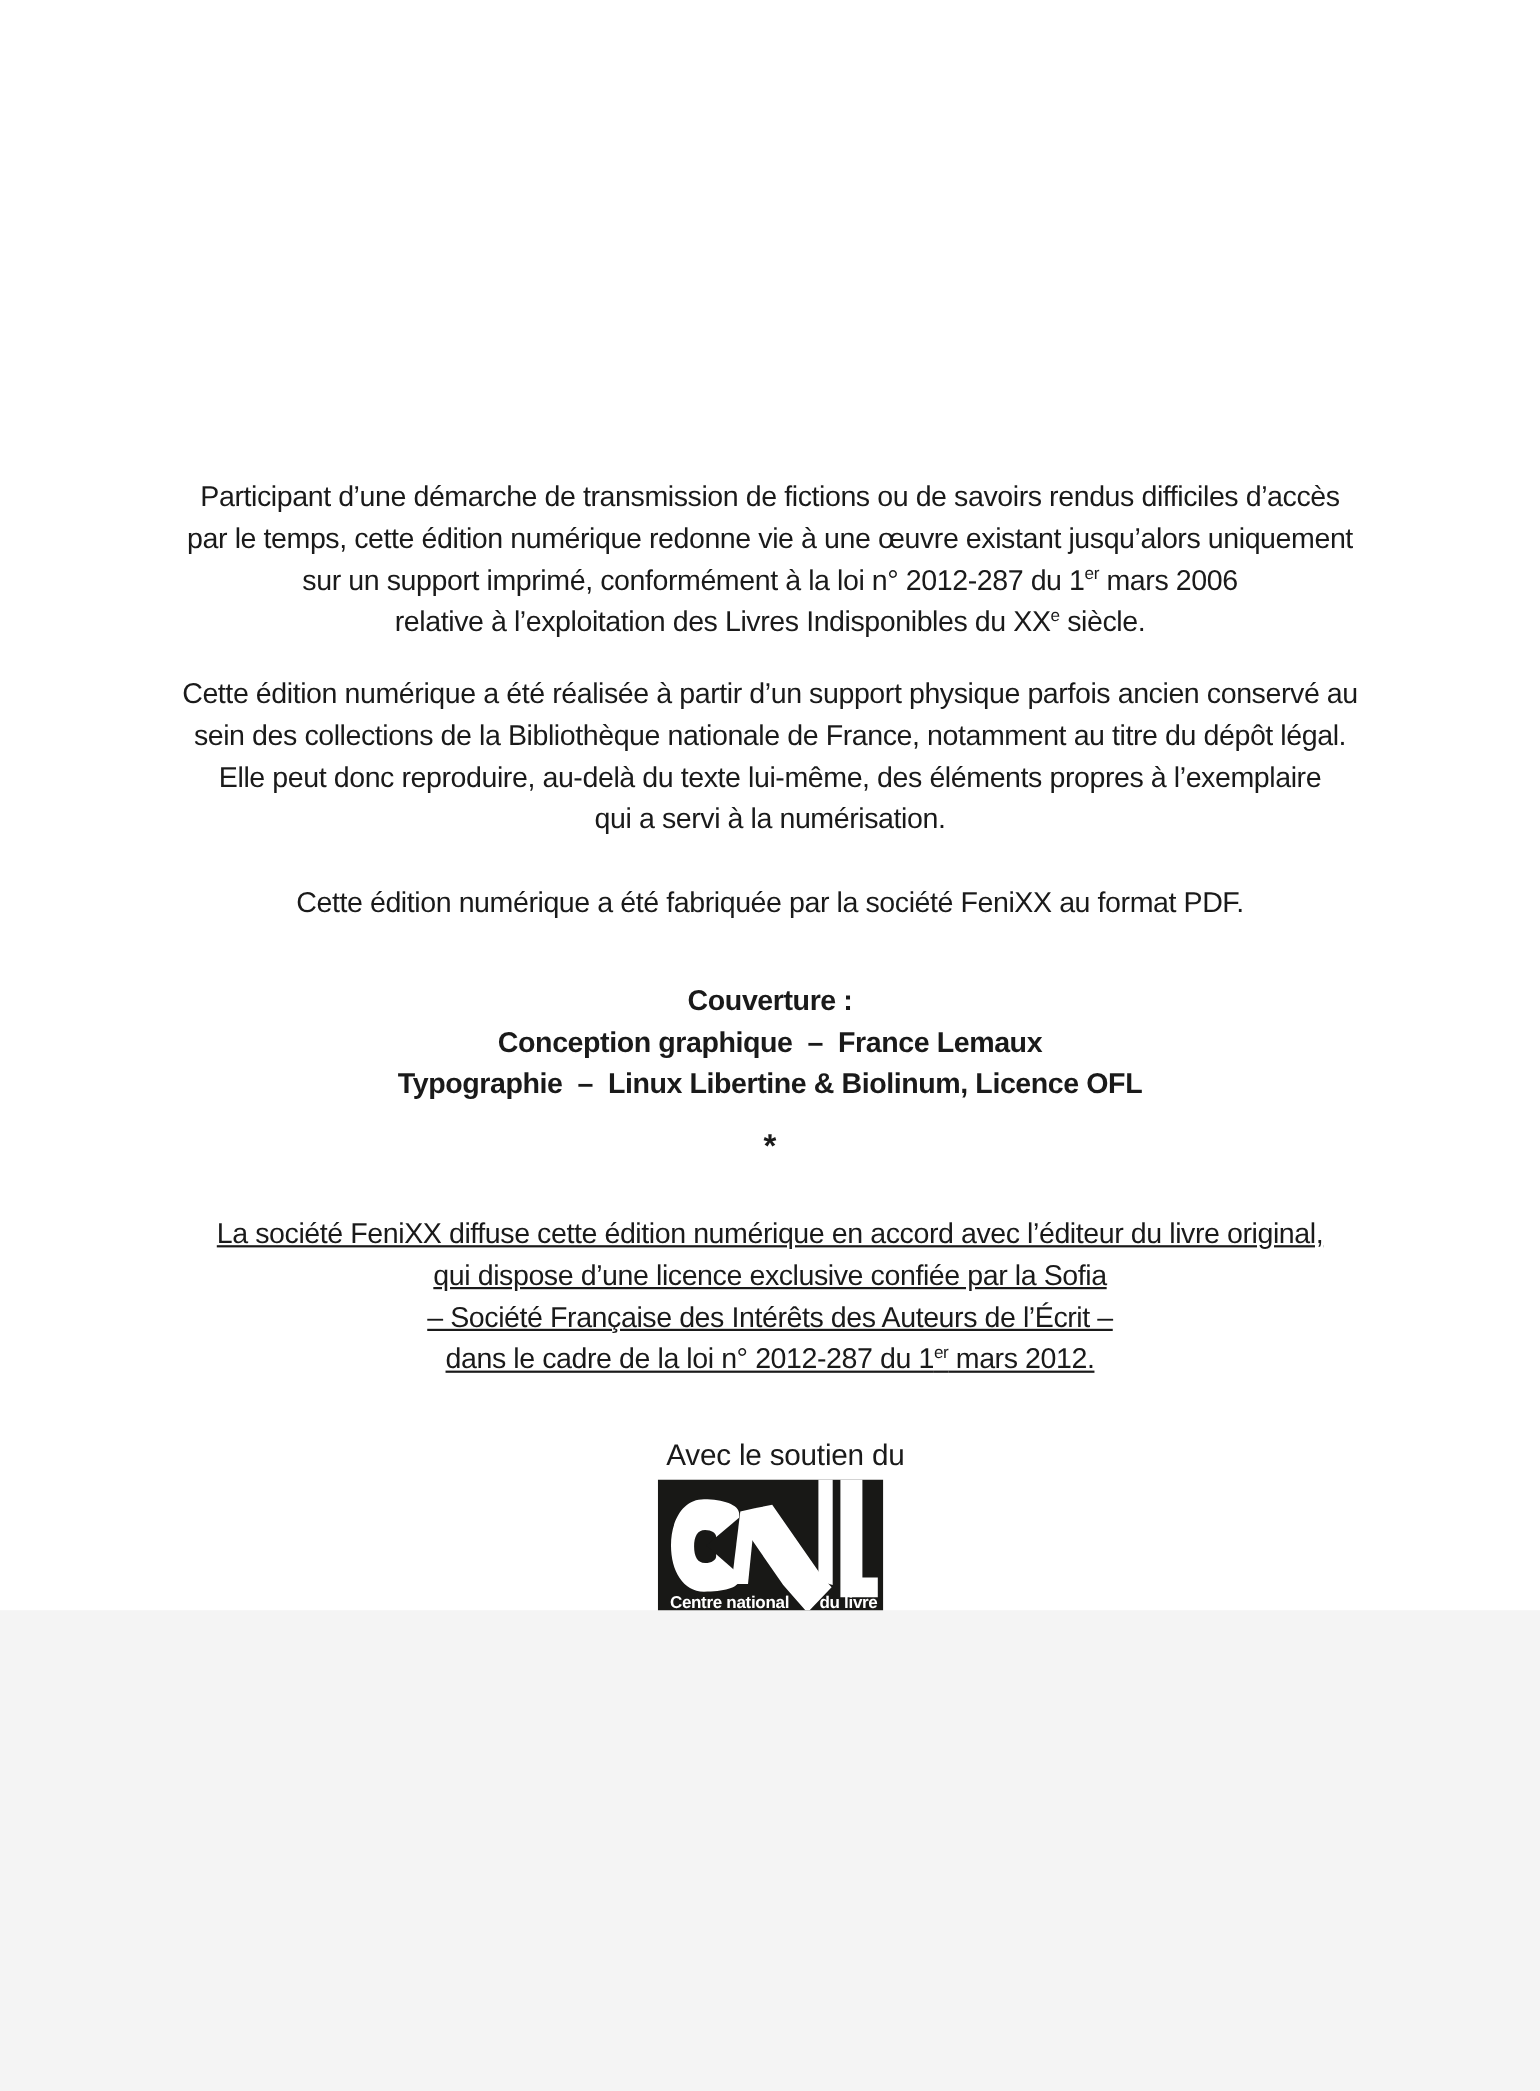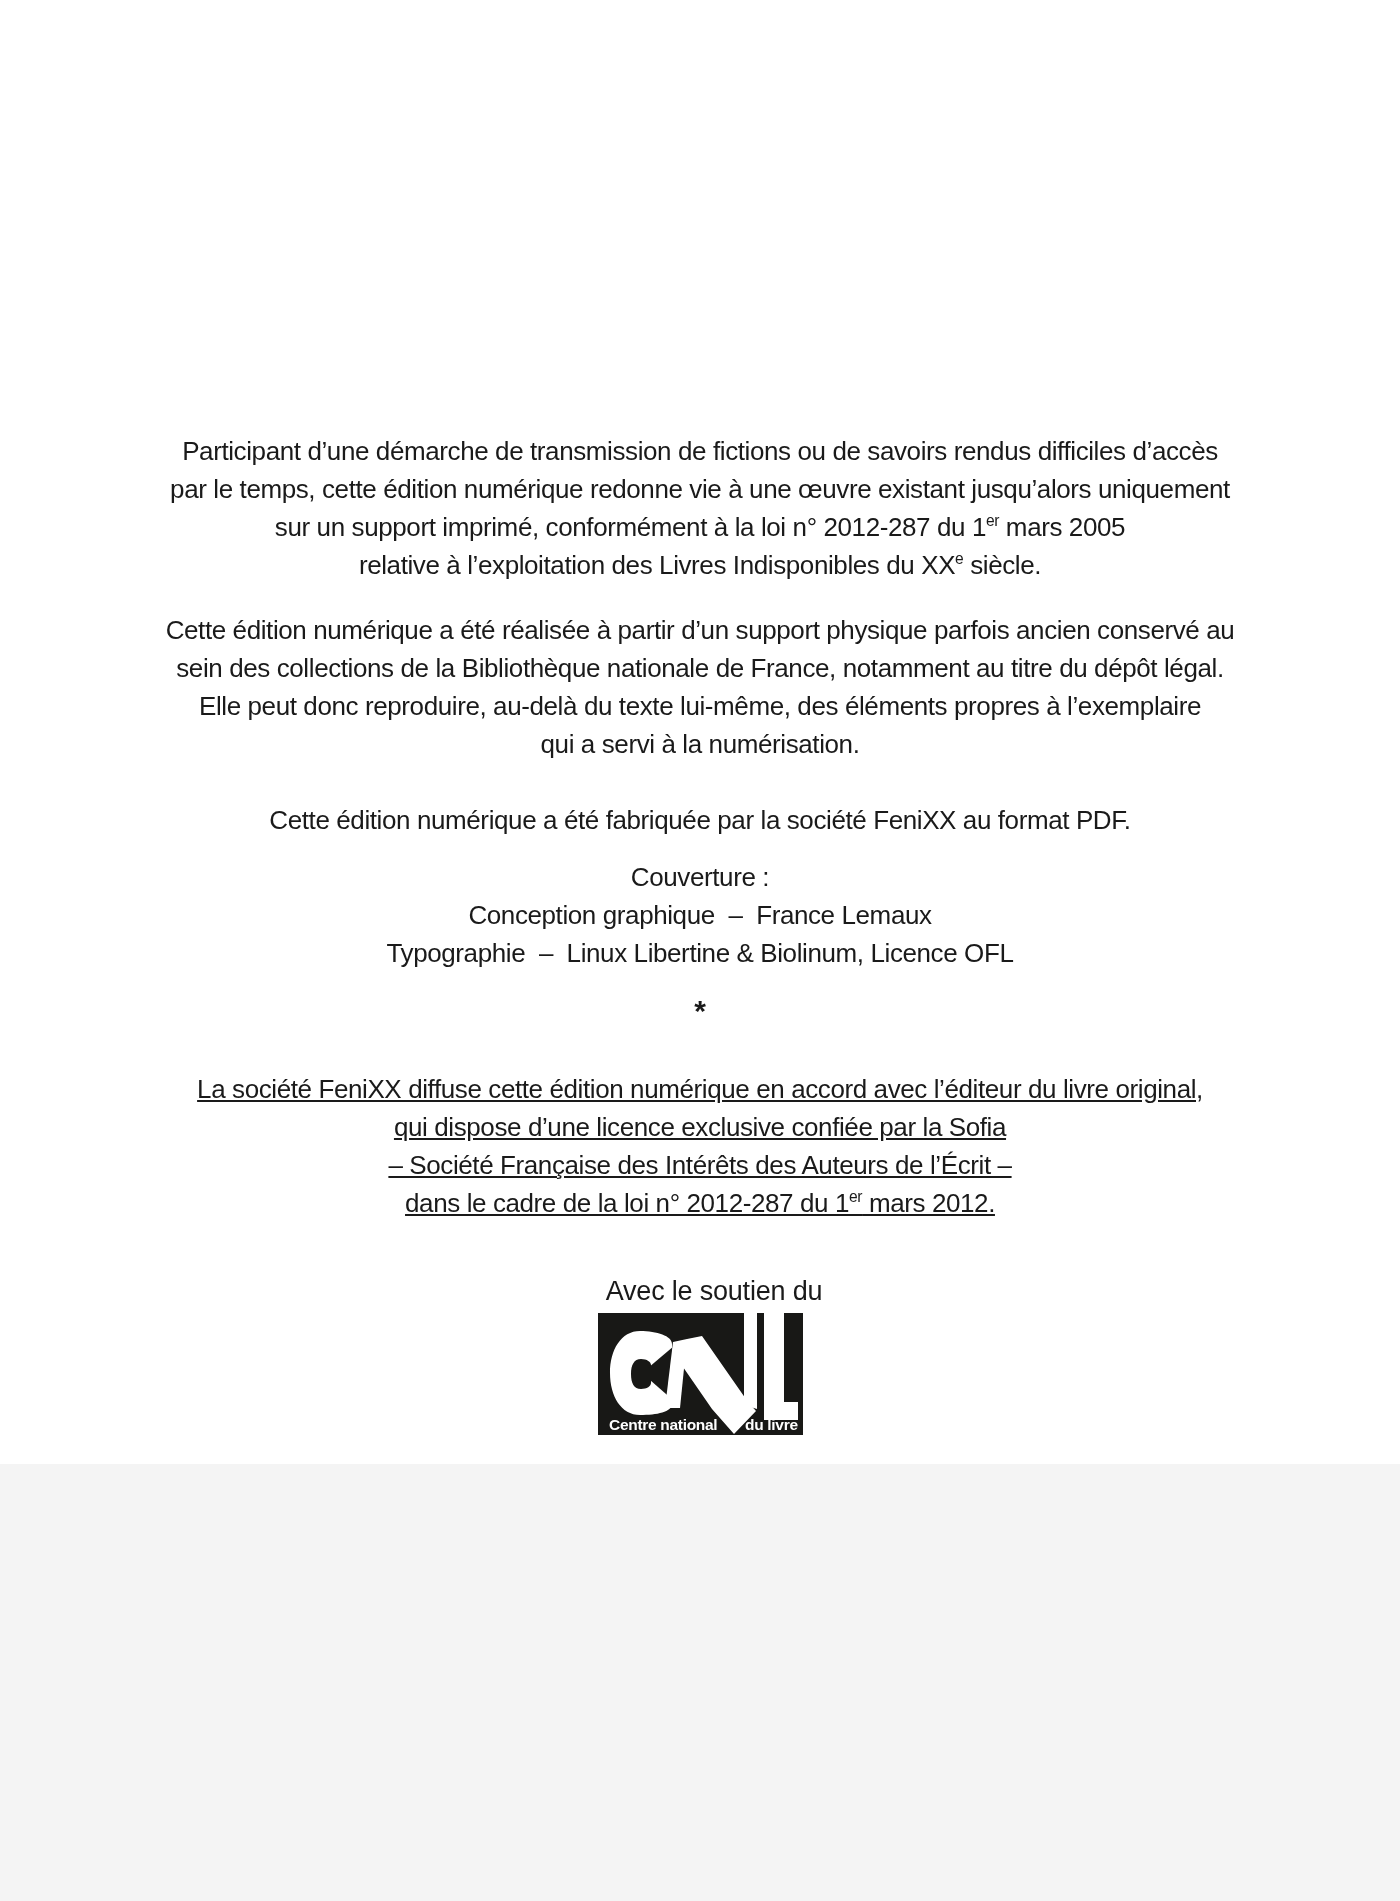--- a/index.html
+++ b/index.html
@@ -21,21 +21,21 @@
     white-space:pre;
   }
   .line .sup{
     font-size:0.6em;
     vertical-align:super;
     line-height:0;
   }
   .b-intro{ margin-top:432px; }
   .b-bnf{ margin-top:27px; }
   .b-fab{ margin-top:38px; }
-  .b-couv{ margin-top:19px; }
+  .b-couv{ margin-top:51px;font-weight:bold; }
   .b-star{
     margin-top:20px;
     font-size:30px;
     line-height:38px;
     font-weight:bold;
   }
   .b-diff{ margin-top:40px;text-decoration:underline; }
   .b-caption{
     margin-top:50px;
     font-size:27px;
@@ -53,21 +53,21 @@
   }
 </style>
 </head>
 <body>
 
 <div class="page">
 
   <div class="block b-intro">
     <div class="line">Participant d’une démarche de transmission de fictions ou de savoirs rendus difficiles d’accès</div>
     <div class="line">par le temps, cette édition numérique redonne vie à une œuvre existant jusqu’alors uniquement</div>
-    <div class="line"><span>sur un support imprimé, conformément à la loi n° 2012-287 du 1</span><span class="sup">er</span><span> mars 2005</span></div>
+    <div class="line"><span>sur un support imprimé, conformément à la loi n° 2012-287 du 1</span><span class="sup">er</span><span> mars 2006</span></div>
     <div class="line"><span>relative à l’exploitation des Livres Indisponibles du XX</span><span class="sup">e</span><span> siècle.</span></div>
   </div>
 
   <div class="block b-bnf">
     <div class="line">Cette édition numérique a été réalisée à partir d’un support physique parfois ancien conservé au</div>
     <div class="line">sein des collections de la Bibliothèque nationale de France, notamment au titre du dépôt légal.</div>
     <div class="line">Elle peut donc reproduire, au-delà du texte lui-même, des éléments propres à l’exemplaire</div>
     <div class="line">qui a servi à la numérisation.</div>
   </div>
 

